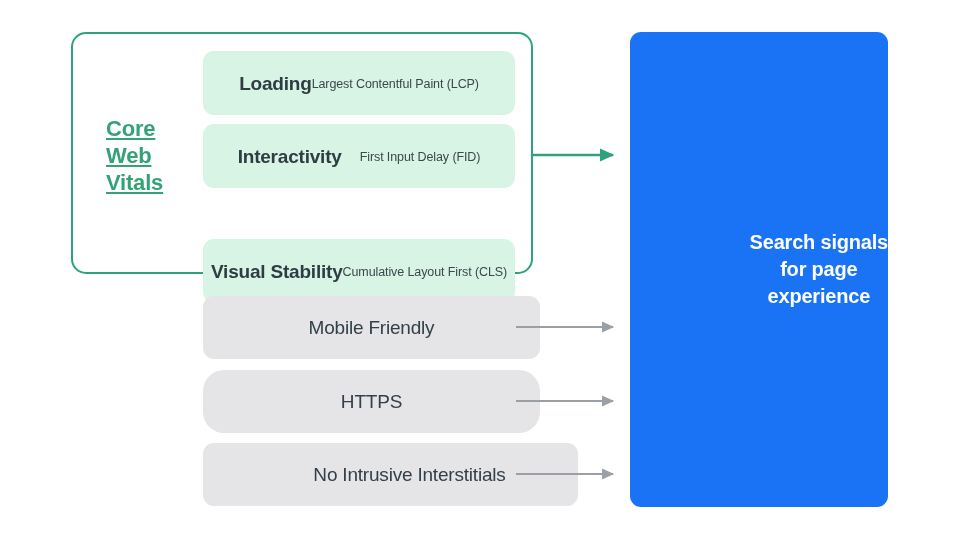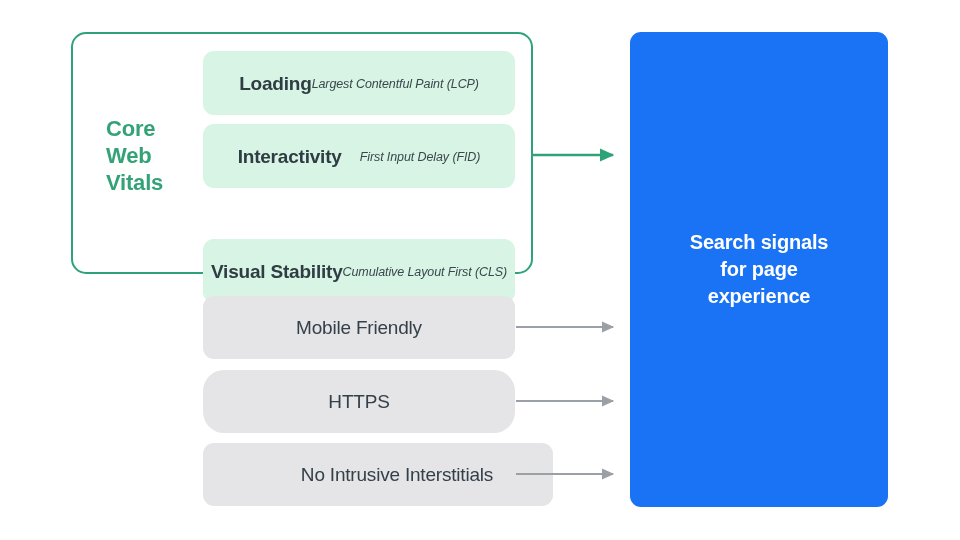--- a/index.html
+++ b/index.html
@@ -38,21 +38,21 @@
     left: 106px;
     top: 115px;
     width: 92px;
     color: #34a277;
     font-size: 22px;
     font-weight: bold;
     line-height: 27px;
     letter-spacing: -0.2px;
     text-align: left;
   }
-  .cwv-label span { display: block; }
+  .cwv-label span { display: block; text-decoration: underline; }
 
   
   .pill {
     position: absolute;
     left: 203px;
     width: 312px;
     height: 64px;
     background: #d7f4e4;
     border-radius: 11px;
     box-sizing: border-box;
@@ -70,28 +70,27 @@
     letter-spacing: -0.2px;
     line-height: 23px;
   }
   .pill-sub {
     color: #3b474d;
     font-size: 12.5px;
     font-weight: normal;
     line-height: 18px;
     letter-spacing: -0.1px;
     margin-top: 1px;
-    font-style: italic;
   }
 
   
   .gbox {
     position: absolute;
     left: 203px;
-    width: 312px;
+    width: 337px;
     height: 63px;
     background: #e5e5e7;
     border-radius: 11px;
     display: flex;
     align-items: center;
     justify-content: center;
   }
   .gbox-1 { top: 296px; }
   .gbox-2 { top: 370px; border-radius: 21px; }
   .gbox-3 { top: 443px; padding-left: 38px; }
@@ -106,21 +105,21 @@
   .blue-panel {
     position: absolute;
     left: 630px;
     top: 32px;
     width: 258px;
     height: 475px;
     background: #1a73f5;
     border-radius: 11px;
     display: flex;
     align-items: center;
-    justify-content: center;
+    justify-content: flex-end;
   }
   .blue-text {
     color: #ffffff;
     font-size: 20px;
     font-weight: bold;
     line-height: 27px;
     letter-spacing: -0.2px;
     text-align: center;
   }
   .blue-text span { display: block; }

